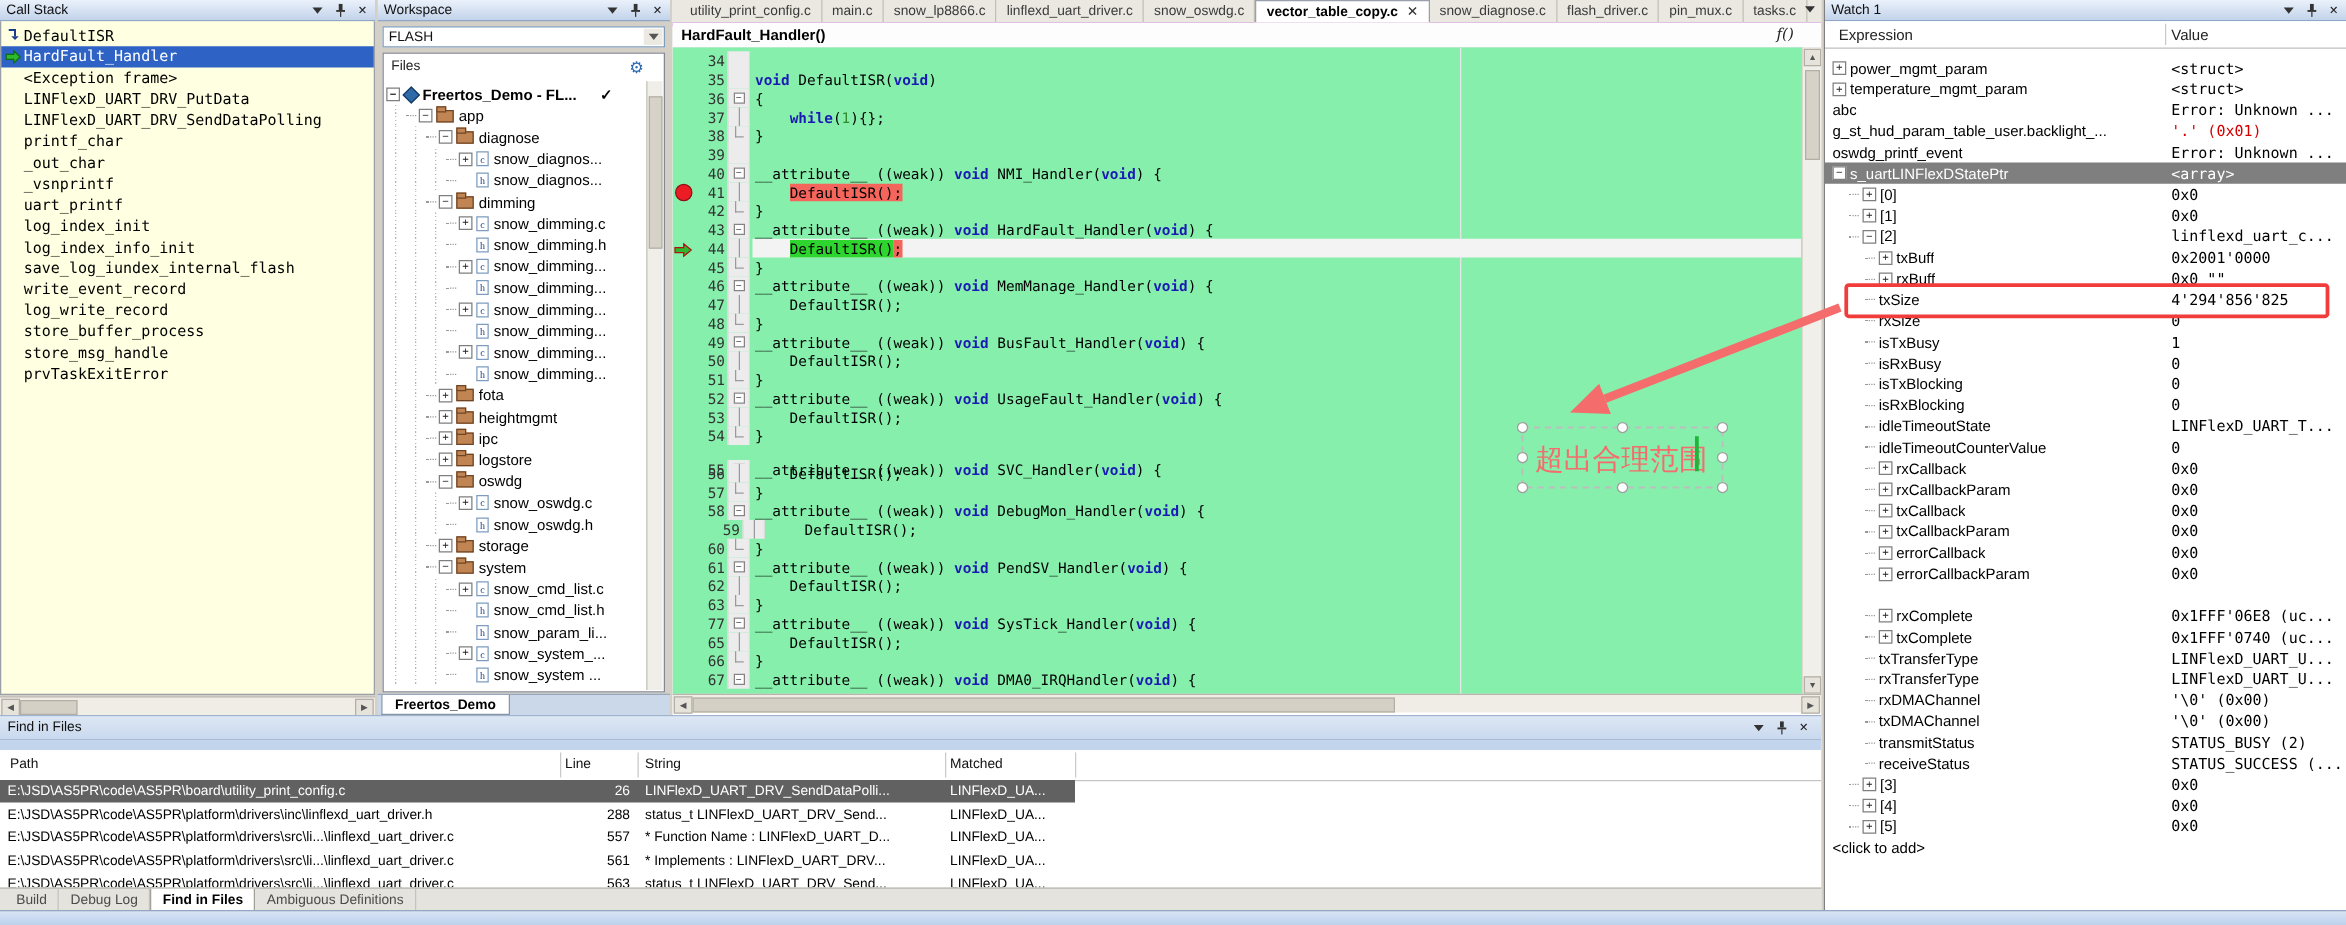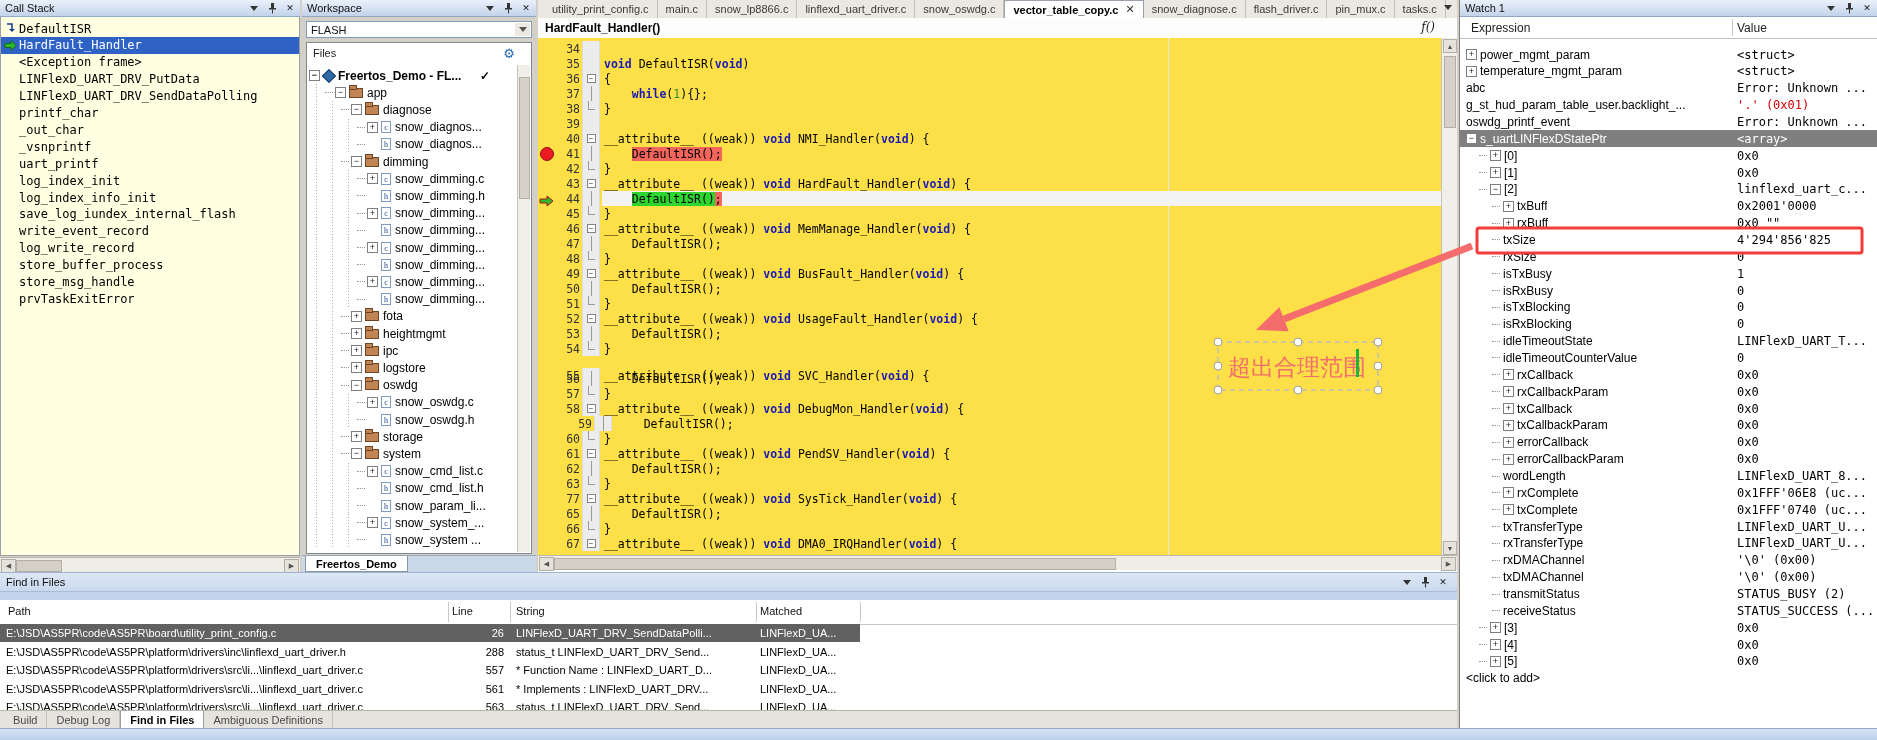--- a/index.html
+++ b/index.html
@@ -56,21 +56,21 @@
   
   #editor{left:538px;top:0;width:919px;height:572px;background:#fff;}
   #ed-tabs{position:absolute;left:0;top:0;right:0;height:18px;background:#ebe8e2;border-bottom:3px solid #a21caf;display:flex;align-items:stretch;padding-left:6px;}
   .ed-tab{display:flex;align-items:center;padding:0 8px;font-size:11px;color:#3a3a3a;border-right:1px solid #c2bfb7;cursor:default;white-space:nowrap;}
   .ed-tab.active{background:#fff;color:#000;font-weight:bold;border:1px solid #98a0ac;border-bottom:none;}
   .ed-tab .close{margin-left:7px;font-weight:normal;color:#333;font-size:11px;}
   #ed-overflow{position:absolute;right:5px;top:5px;}
   #ed-fnbar{position:absolute;left:0;top:18px;right:0;height:20px;background:#fdfdfd;border-bottom:1px solid #c8ccd4;display:flex;align-items:center;}
   #ed-fnname{font-size:12px;font-weight:bold;color:#000;padding-left:7px;}
   #ed-fnicon{position:absolute;right:22px;top:2px;font-family:"DejaVu Serif",serif;font-style:italic;font-size:12px;color:#222;}
-  #ed-code{position:absolute;left:0;top:38px;width:904px;height:518px;background:#fde047;overflow:hidden;}
+  #ed-code{position:absolute;left:0;top:38px;width:904px;height:518px;background:#86efac;overflow:hidden;}
   #ed-guide{position:absolute;left:630px;top:0;bottom:0;width:1px;background:#e6e6e6;}
   #ed-curline{position:absolute;left:64px;top:153px;height:15px;right:0;background:#f3f3f3;}
   .cl{position:absolute;left:0;right:0;height:15px;display:flex;align-items:center;}
   .cl .bp{flex:0 0 18px;height:15px;position:relative;}
   .cl .num{flex:0 0 24px;text-align:right;font-family:"DejaVu Sans Mono",monospace;font-size:11.5px;color:#333;}
   .cl .fold{flex:0 0 18px;height:15px;background:#ececec;border-left:1px solid #dcdcdc;border-right:1px solid #dcdcdc;margin-left:2px;display:flex;align-items:center;justify-content:center;box-sizing:border-box;}
   .cl .src{font-family:"DejaVu Sans Mono",monospace;font-size:11.5px;color:#000;white-space:pre;padding-left:4px;}
   .kw{color:#1a1ab4;font-weight:bold;}
   .num-lit{color:#2e8b2e;}
   .hl-red{background:#f4655c;}
@@ -927,25 +927,20 @@
           <span class="w-exp">+</span>
           <span class="w-expr">errorCallback</span>
           <span class="w-val">0x0</span>
         </div>
         <div class="w-row" style="top: 412.64px; padding-left: 32px;">
           <span class="w-dots"></span>
           <span class="w-exp">+</span>
           <span class="w-expr">errorCallbackParam</span>
           <span class="w-val">0x0</span>
         </div>
-        <div class="w-row" style="top: 429.5px; padding-left: 32px;">
-          <span class="w-dots"></span>
-          <span class="w-expr">wordLength</span>
-          <span class="w-val">LINFlexD_UART_8...</span>
-        </div>
         <div class="w-row" style="top: 446.36px; padding-left: 32px;">
           <span class="w-dots"></span>
           <span class="w-exp">+</span>
           <span class="w-expr">rxComplete</span>
           <span class="w-val">0x1FFF'06E8 (uc...</span>
         </div>
         <div class="w-row" style="top: 463.22px; padding-left: 32px;">
           <span class="w-dots"></span>
           <span class="w-exp">+</span>
           <span class="w-expr">txComplete</span>

